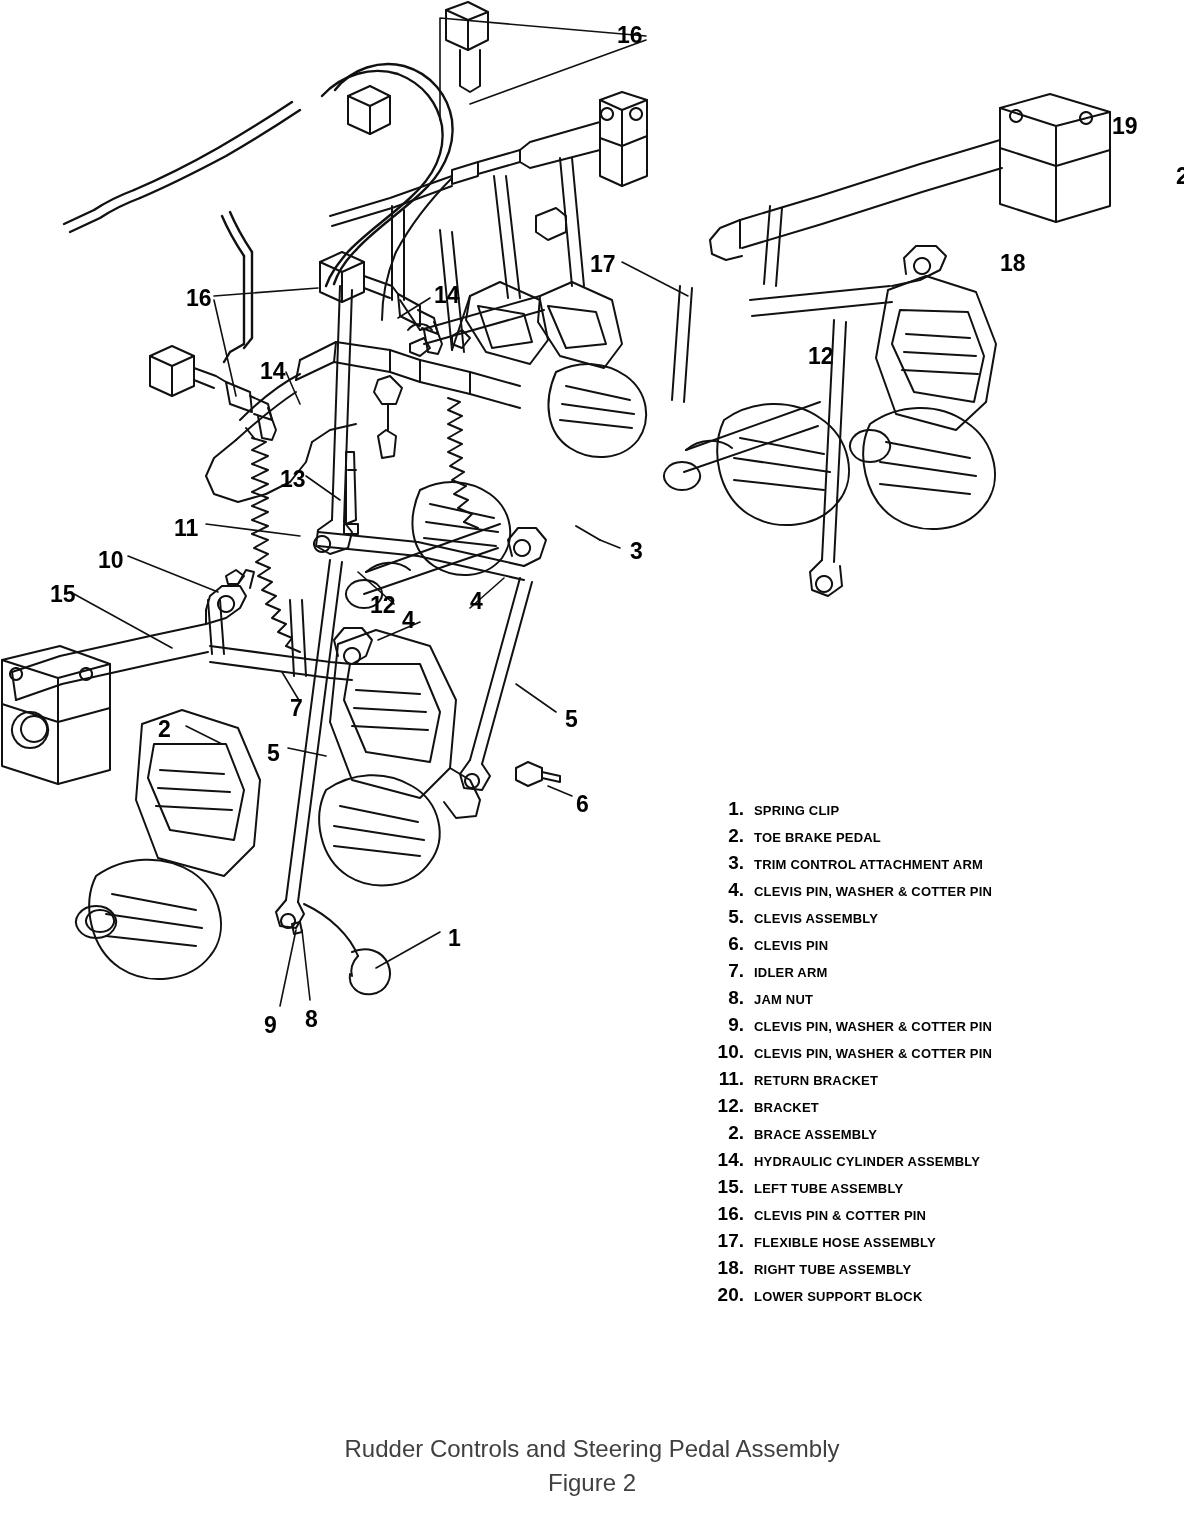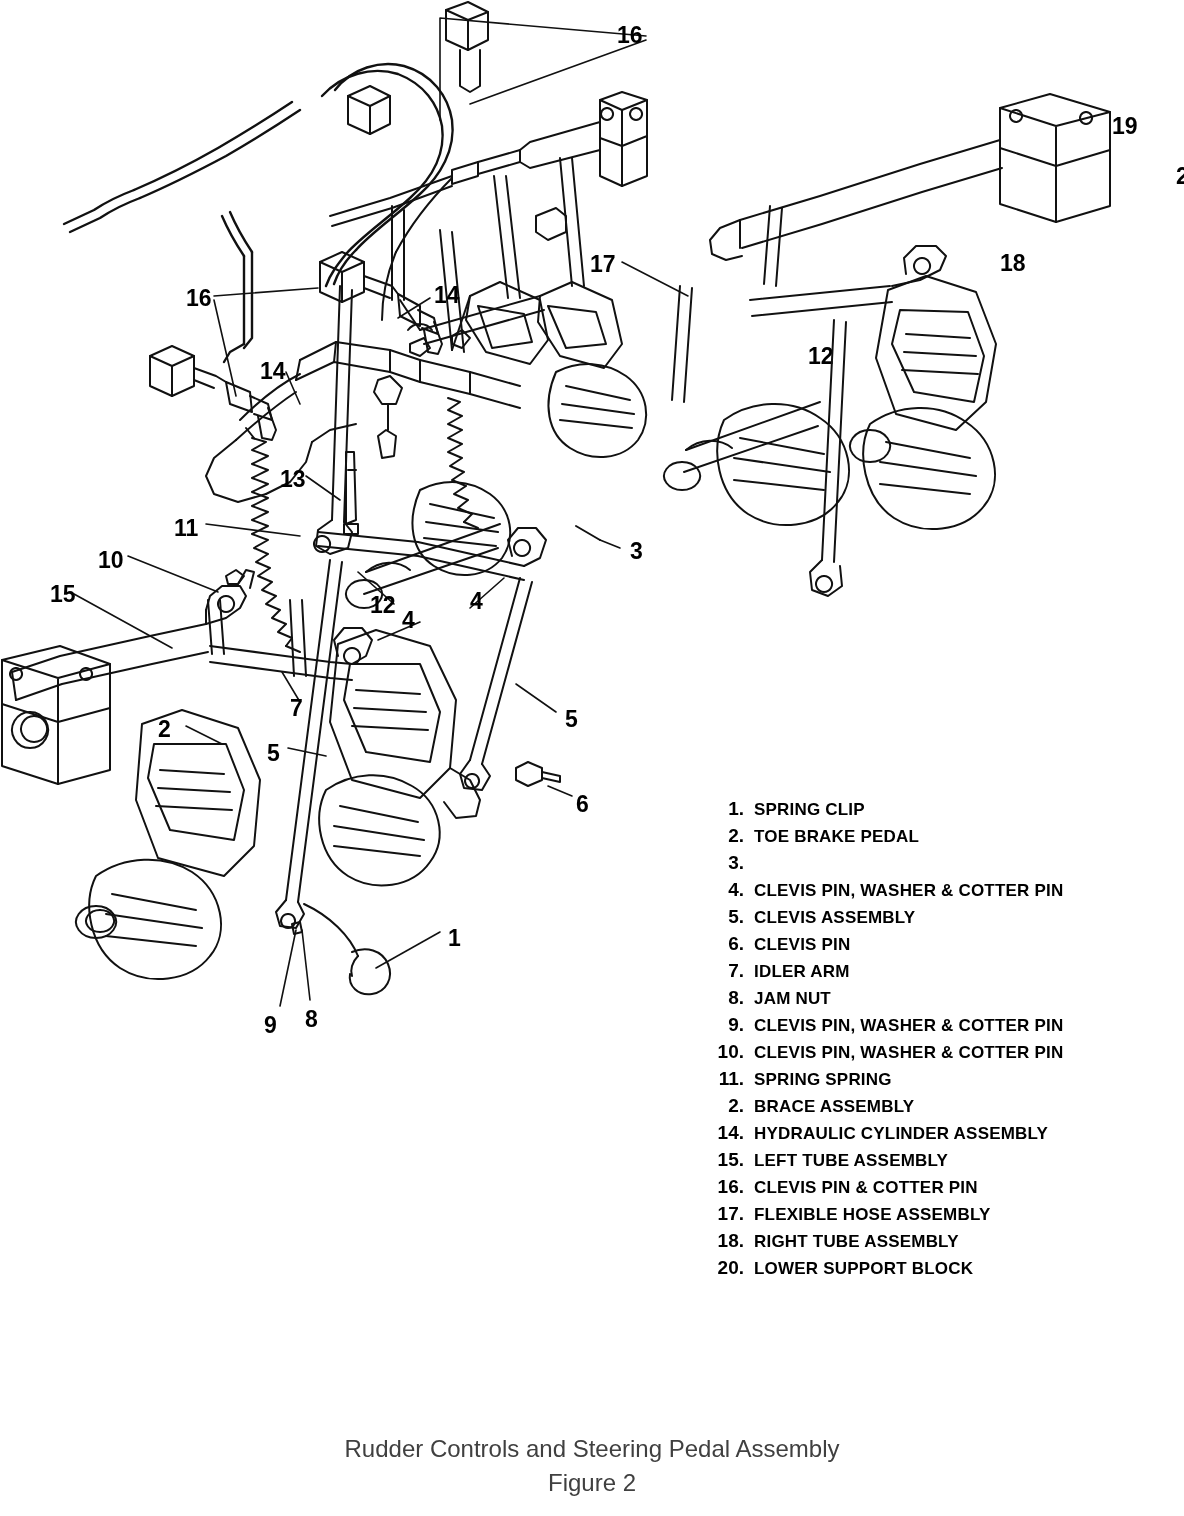--- a/index.html
+++ b/index.html
@@ -57,21 +57,21 @@
   }
   .legend-num {
     width: 44px;
     text-align: right;
     padding-right: 10px;
     font-size: 19px;
     font-weight: bold;
     font-family: "Liberation Sans", sans-serif;
   }
   .legend-label {
-    font-size: 17px;
+    font-size: 13px;
     font-weight: bold;
     letter-spacing: 0.2px;
     font-family: "Liberation Sans", sans-serif;
   }
   
   #caption {
     position: absolute;
     left: 0;
     top: 1432px;
     width: 1184px;
@@ -460,20 +460,21 @@
     <div class="legend-row">
       <div class="legend-num">1.</div>
       <div class="legend-label">SPRING CLIP</div>
     </div>
     <div class="legend-row">
       <div class="legend-num">2.</div>
       <div class="legend-label">TOE BRAKE PEDAL</div>
     </div>
     <div class="legend-row">
       <div class="legend-num">3.</div>
+      <div class="legend-label">TRIM CONTROL ATTACHMENT ARM</div>
     </div>
     <div class="legend-row">
       <div class="legend-num">4.</div>
       <div class="legend-label">CLEVIS PIN, WASHER &amp; COTTER PIN</div>
     </div>
     <div class="legend-row">
       <div class="legend-num">5.</div>
       <div class="legend-label">CLEVIS ASSEMBLY</div>
     </div>
     <div class="legend-row">
@@ -491,21 +492,25 @@
     <div class="legend-row">
       <div class="legend-num">9.</div>
       <div class="legend-label">CLEVIS PIN, WASHER &amp; COTTER PIN</div>
     </div>
     <div class="legend-row">
       <div class="legend-num">10.</div>
       <div class="legend-label">CLEVIS PIN, WASHER &amp; COTTER PIN</div>
     </div>
     <div class="legend-row">
       <div class="legend-num">11.</div>
-      <div class="legend-label">SPRING SPRING</div>
+      <div class="legend-label">RETURN BRACKET</div>
+    </div>
+    <div class="legend-row">
+      <div class="legend-num">12.</div>
+      <div class="legend-label">BRACKET</div>
     </div>
     <div class="legend-row">
       <div class="legend-num">2.</div>
       <div class="legend-label">BRACE ASSEMBLY</div>
     </div>
     <div class="legend-row">
       <div class="legend-num">14.</div>
       <div class="legend-label">HYDRAULIC CYLINDER ASSEMBLY</div>
     </div>
     <div class="legend-row">

